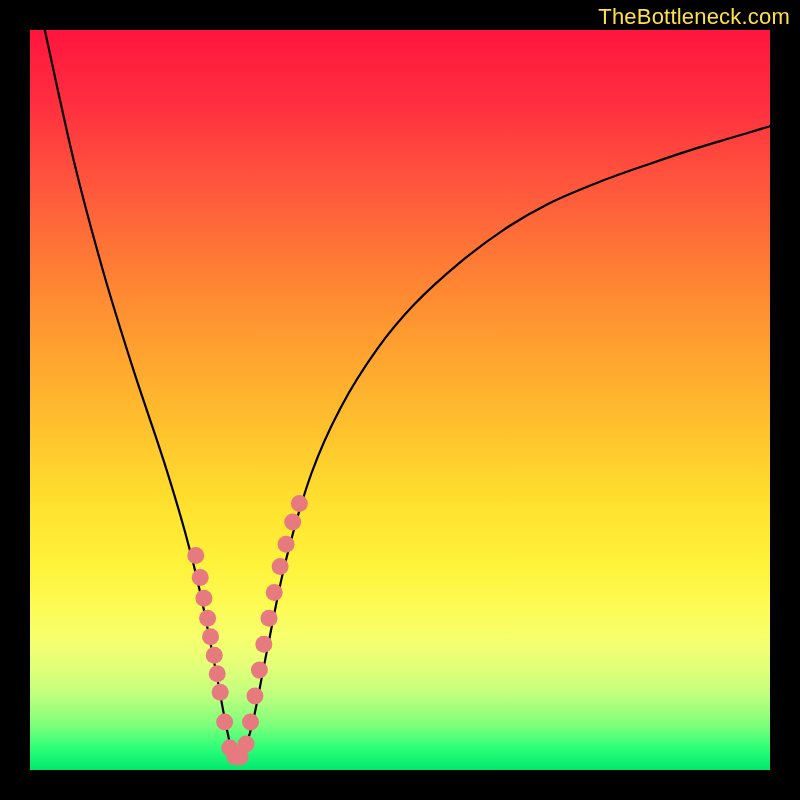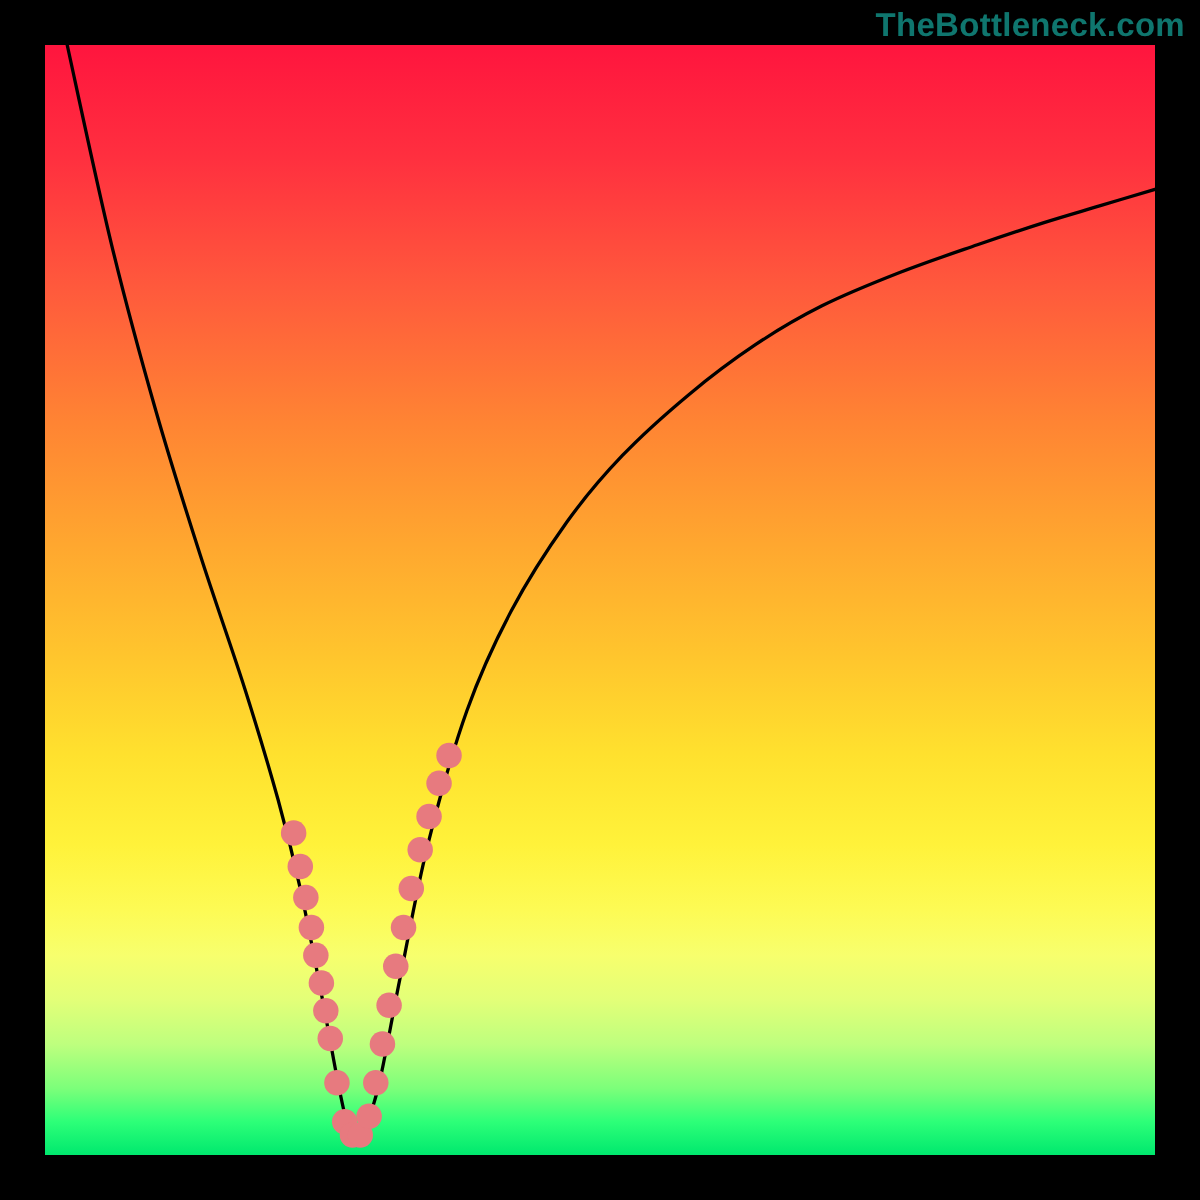--- a/index.html
+++ b/index.html
@@ -56,23 +56,23 @@
     stroke-linecap: round;
   }
   .dot {
     fill: #e77a7f;
     stroke: none;
   }
   .watermark {
     position: absolute;
     top: 4px;
     right: 10px;
-    color: #0f766e;
+    color: #fde047;
     font-size: 22px;
-    font-weight: 700;
+    font-weight: 400;
     letter-spacing: 0.2px;
     user-select: none;
   }
 </style>
 </head>
 <body>
 
 <div class="stage">
   <div class="watermark">TheBottleneck.com</div>
 

